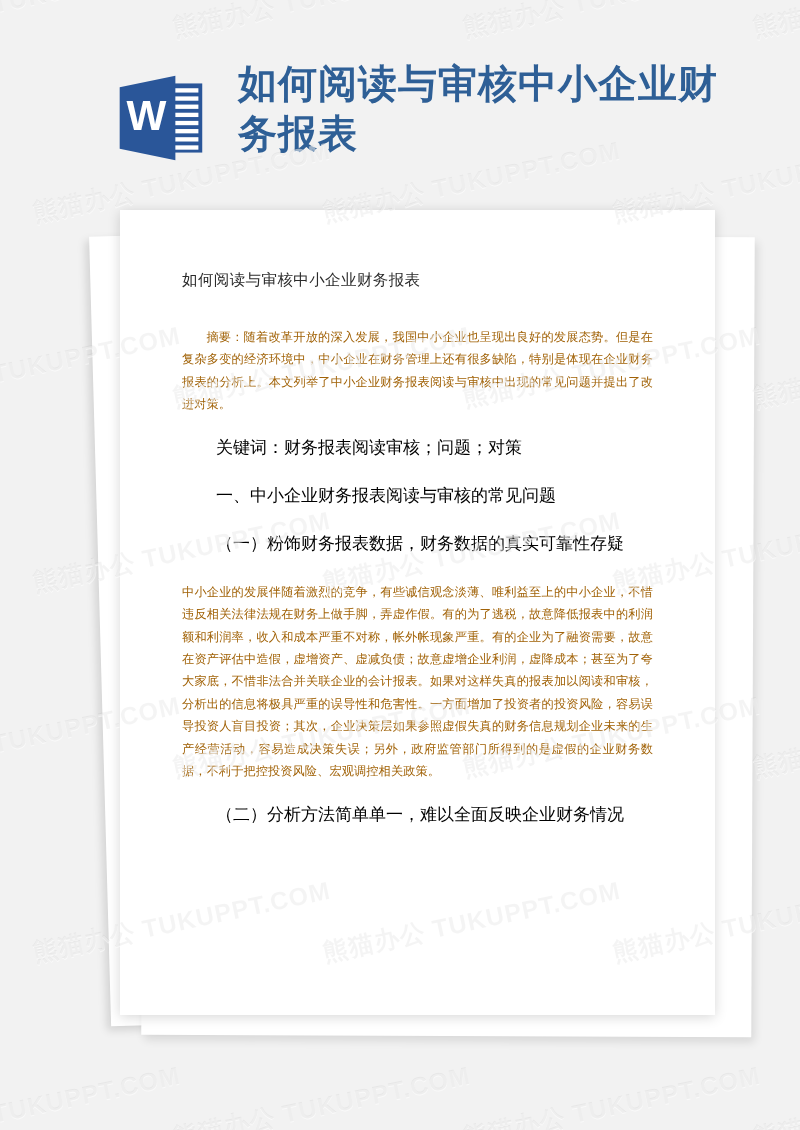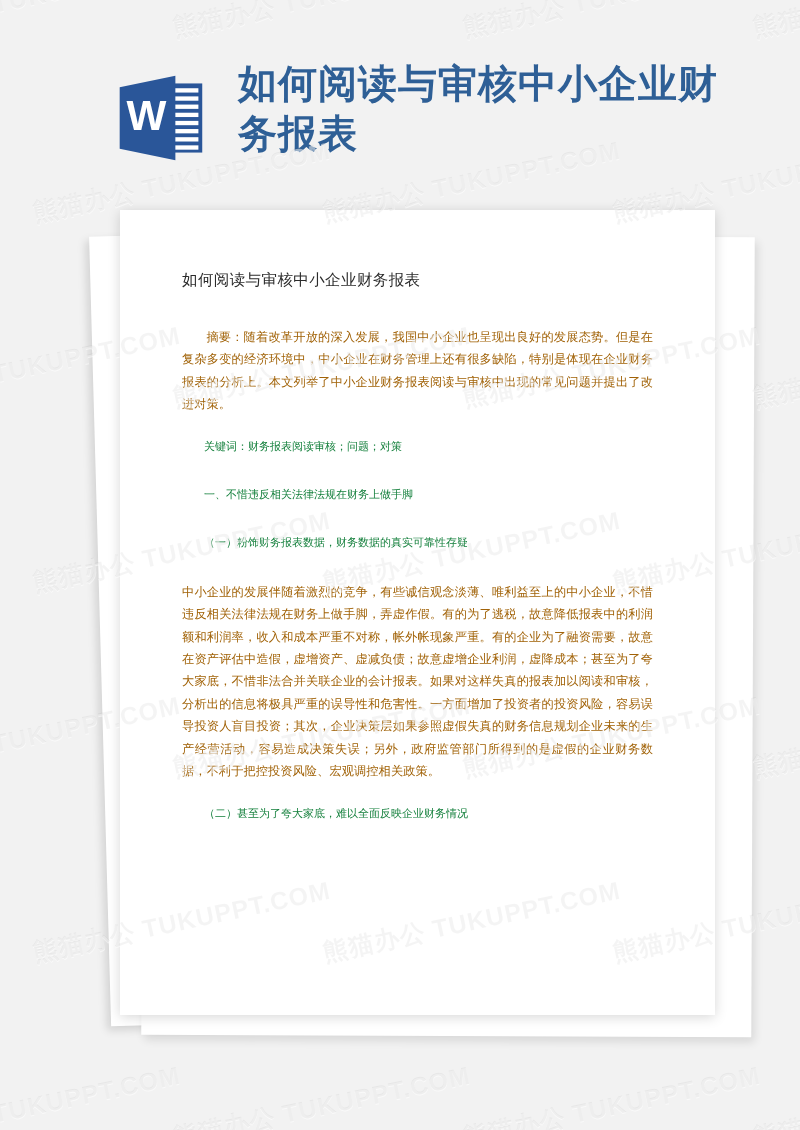--- a/index.html
+++ b/index.html
@@ -132,25 +132,25 @@
     line-height: 22.4px;
     margin: 0 0 20px 0;
     text-align: justify;
     color: #a16207;
     letter-spacing: 0.1px;
   }
   .para-indent {
     text-indent: 2em;
   }
   .heading {
-    font-size: 11px;
+    font-size: 17px;
     line-height: 22.4px;
     margin: 0 0 18px 0;
     text-indent: 2em;
-    color: #15803d;
+    color: #000000;
   }
   .gap-sm { height: 8px; }
 </style>
 </head>
 <body>
 
 <div id="paper-stack">
 
   <div class="sheet" id="sheet-back-left"></div>
   <div class="sheet" id="sheet-back-bottom"></div>
@@ -160,32 +160,32 @@
 
       <div id="doc-title">如何阅读与审核中小企业财务报表</div>
 
       <p class="para para-indent">摘要：随着改革开放的深入发展，我国中小企业也呈现出良好的发展态势。但是在复杂多变的经济环境中，中小企业在财务管理上还有很多缺陷，特别是体现在企业财务报表的分析上。本文列举了中小企业财务报表阅读与审核中出现的常见问题并提出了改进对策。</p>
 
       <p class="heading">关键词：财务报表阅读审核；问题；对策</p>
 
       <div class="gap-sm"></div>
 
 
-      <p class="heading">一、不惜违反相关法律法规在财务上做手脚</p>
+      <p class="heading">一、中小企业财务报表阅读与审核的常见问题</p>
 
       <div class="gap-sm"></div>
 
 
       <p class="heading">（一）粉饰财务报表数据，财务数据的真实可靠性存疑</p>
 
       <div class="gap-sm"></div>
 
       <p class="para">中小企业的发展伴随着激烈的竞争，有些诚信观念淡薄、唯利益至上的中小企业，不惜违反相关法律法规在财务上做手脚，弄虚作假。有的为了逃税，故意降低报表中的利润额和利润率，收入和成本严重不对称，帐外帐现象严重。有的企业为了融资需要，故意在资产评估中造假，虚增资产、虚减负债；故意虚增企业利润，虚降成本；甚至为了夸大家底，不惜非法合并关联企业的会计报表。如果对这样失真的报表加以阅读和审核，分析出的信息将极具严重的误导性和危害性。一方面增加了投资者的投资风险，容易误导投资人盲目投资；其次，企业决策层如果参照虚假失真的财务信息规划企业未来的生产经营活动，容易造成决策失误；另外，政府监管部门所得到的是虚假的企业财务数据，不利于把控投资风险、宏观调控相关政策。</p>
 
-      <p class="heading">（二）甚至为了夸大家底，难以全面反映企业财务情况</p>
+      <p class="heading">（二）分析方法简单单一，难以全面反映企业财务情况</p>
 
     </div>
   </div>
 </div>
 
 <div id="header">
 
   <svg id="word-icon" viewBox="0 0 100 100">
 
     <rect x="54" y="14" width="40" height="72" fill="#2a5699"></rect>

